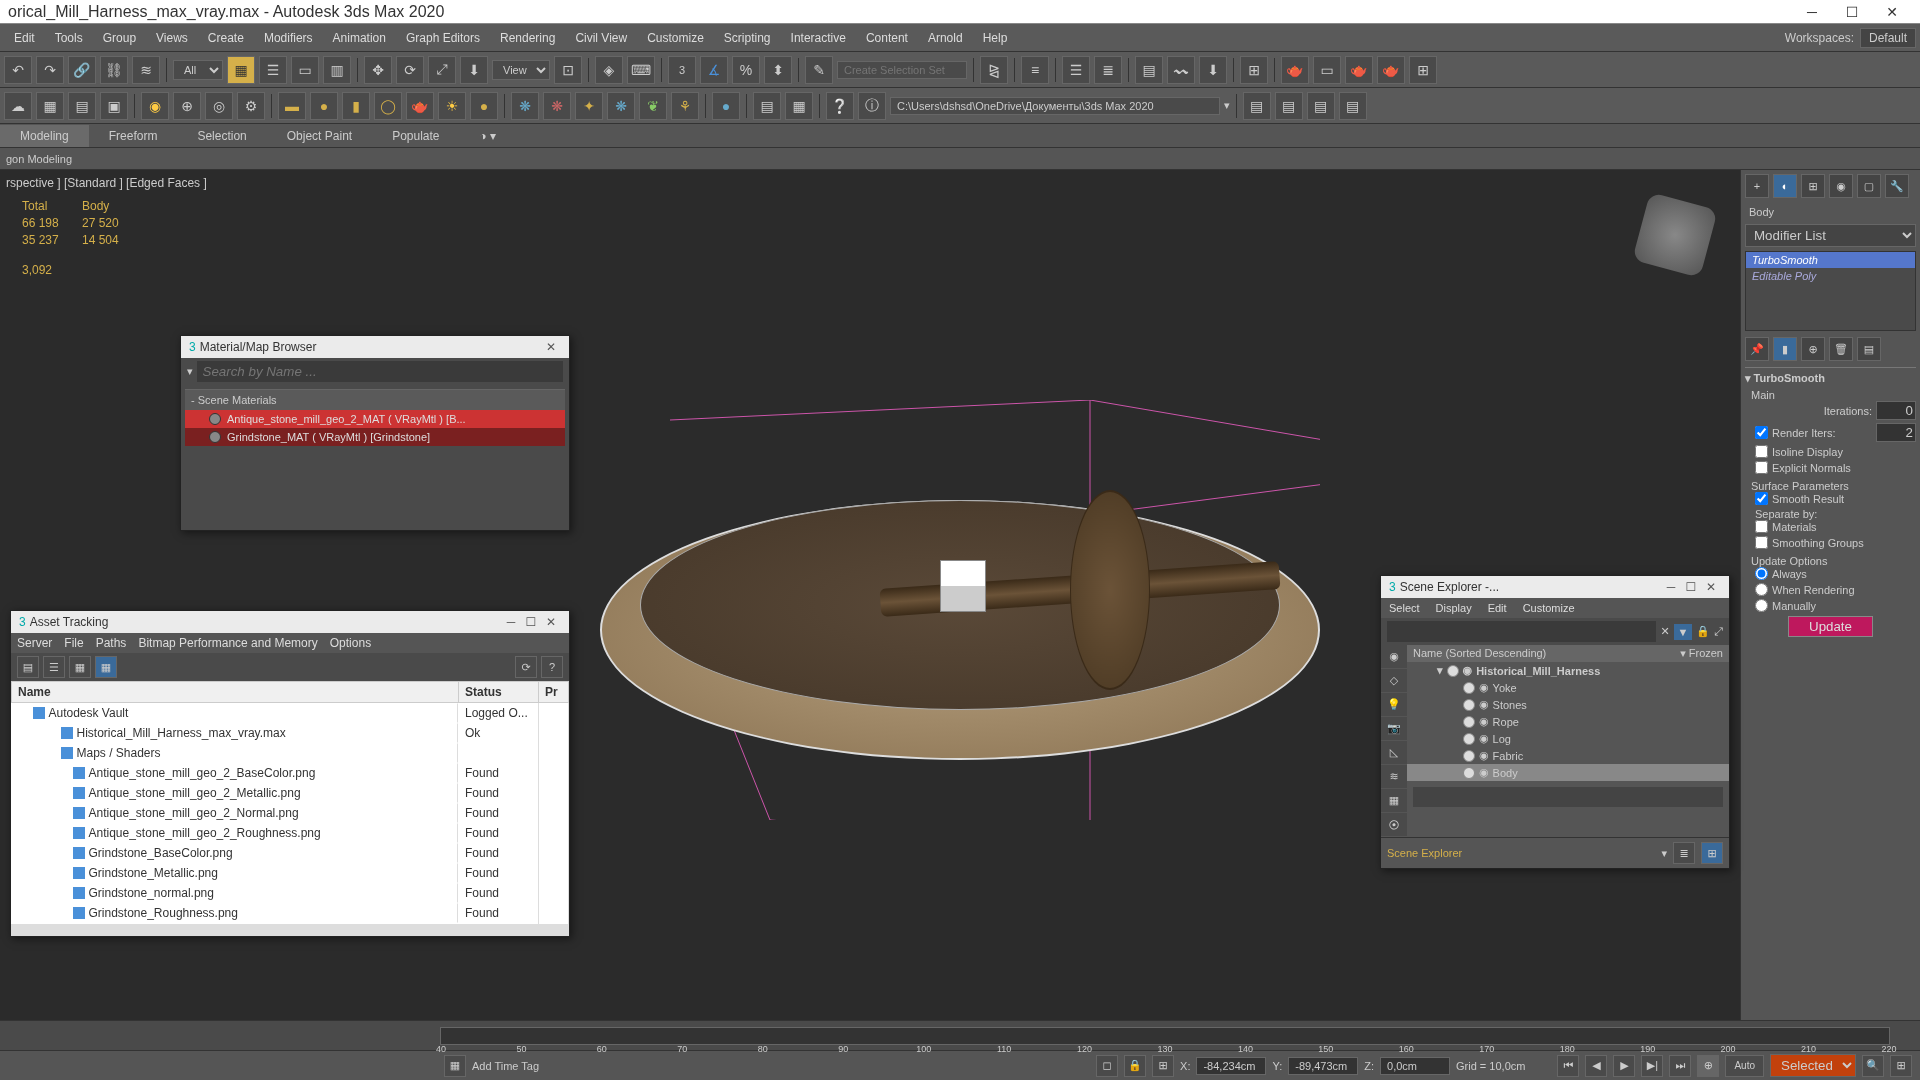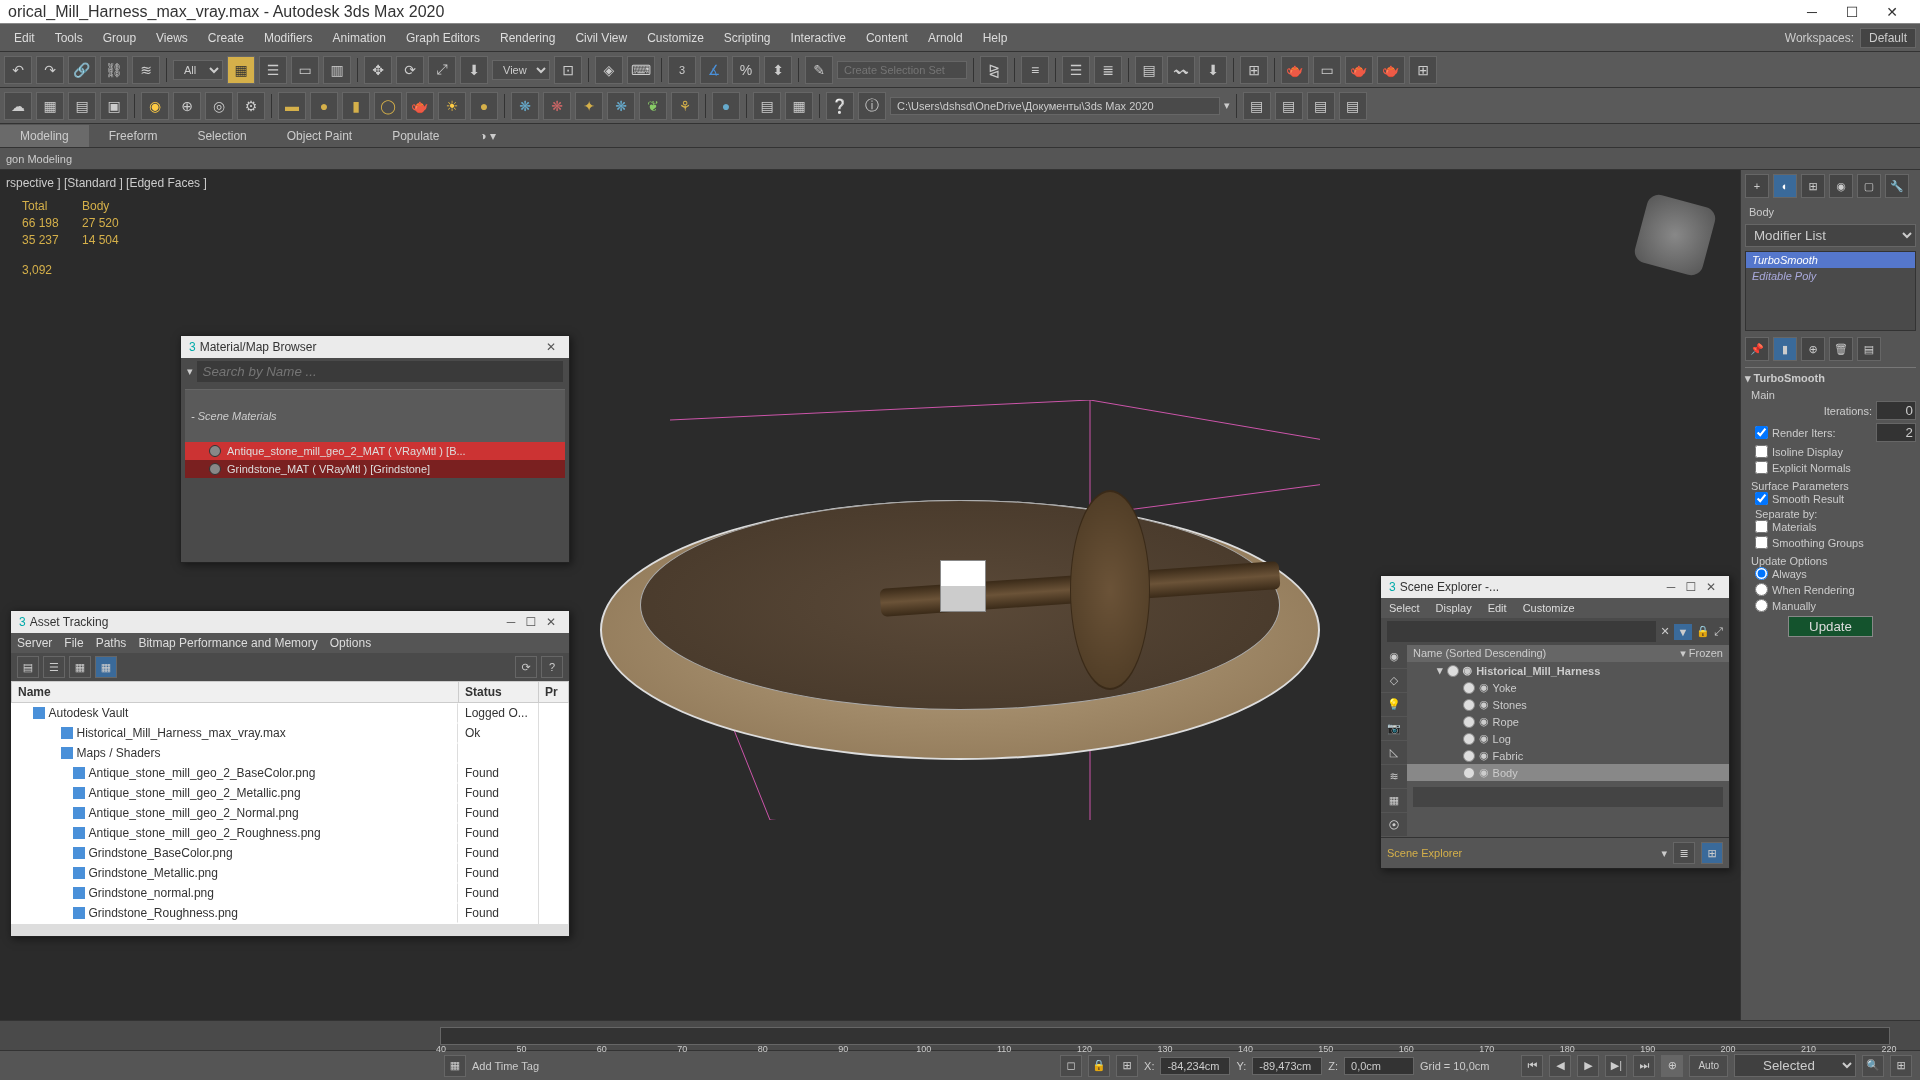--- a/index.html
+++ b/index.html
@@ -32,38 +32,38 @@
 .rp-label { background: #555; padding: 2px 4px; margin-bottom: 4px; }
 .rp-field { background: #444; border: 1px solid #666; padding: 2px 4px; margin-bottom: 4px; width: 100%; color: #ccc; }
 .rp-list { background: #4a4a4a; border: 1px solid #333; min-height: 80px; margin-bottom: 6px; }
 .rp-list-item { padding: 2px 6px; font-style: italic; color: #aad; }
 .rp-list-item.hl { background: #5577cc; color: #fff; }
 .rp-section { border-top: 1px solid #777; padding-top: 4px; margin-top: 4px; }
 .rp-section-title { font-weight: bold; margin-bottom: 4px; }
 .rp-row { display: flex; align-items: center; gap: 4px; margin-bottom: 3px; padding-left: 10px; }
 .rp-row input[type=checkbox], .rp-row input[type=radio] { margin: 0; }
 .rp-spinner { width: 40px; background: #333; border: 1px solid #666; color: #ccc; padding: 1px 2px; text-align: right; }
-.rp-update-btn { background: #14532d; border: 1px solid #888; padding: 2px 20px; margin: 4px auto; display: block; color: #ddd; }
+.rp-update-btn { background: #be185d; border: 1px solid #888; padding: 2px 20px; margin: 4px auto; display: block; color: #ddd; }
 .timeline { height: 30px; background: #4a4a4a; border-top: 1px solid #333; display: flex; align-items: center; padding: 0 10px; position: relative; }
 .timeline-track { flex: 1; height: 18px; background: #333; border: 1px solid #666; position: relative; margin-left: 430px; margin-right: 20px; }
 .timeline-tick { position: absolute; top: 100%; font-size: 9px; color: #ccc; transform: translateX(-50%); }
 .statusbar { height: 30px; background: #555; border-top: 1px solid #333; display: flex; align-items: center; padding: 0 8px; gap: 6px; font-size: 11px; }
 .sb-btn { width: 22px; height: 22px; background: #4a4a4a; border: 1px solid #666; display: flex; align-items: center; justify-content: center; }
 .sb-coord { background: #333; padding: 2px 6px; border: 1px solid #666; min-width: 70px; }
-.sb-dropdown { background: #404040; padding: 2px 24px; border: 1px solid #666; color: #ccc; }
+.sb-dropdown { background: #c2410c; padding: 2px 6px; border: 1px solid #666; color: #ccc; }
 
 .panel { position: absolute; background: #555; border: 1px solid #222; box-shadow: 2px 2px 8px rgba(0,0,0,0.5); }
 .panel-title { background: #ebebeb; color: #333; padding: 4px 8px; display: flex; align-items: center; font-size: 12px; }
 .panel-title .tt { flex: 1; }
 .panel-title .pbtn { width: 20px; text-align: center; cursor: pointer; color: #555; }
 .panel-toolbar { background: #4a4a4a; padding: 3px 6px; display: flex; align-items: center; gap: 4px; }
 .mat-browser { left: 180px; top: 335px; width: 390px; }
 .mat-search { flex: 1; background: #3a3a3a; border: none; color: #999; padding: 3px 6px; font-style: italic; }
 .mat-tree { padding: 4px; background: #4a4a4a; }
-.mat-group { padding: 20px 6px; background: #5a5a5a; border-top: 1px solid #666; font-style: italic; }
+.mat-group { padding: 4px 6px; background: #5a5a5a; border-top: 1px solid #666; }
 .mat-item { padding: 3px 6px 3px 24px; color: #ddd; display: flex; align-items: center; gap: 6px; }
 .mat-item .swatch { width: 12px; height: 12px; background: #888; border-radius: 50%; border: 1px solid #333; }
 .mat-item.hot { background: #c33; }
 .mat-item.sel { background: #7a2020; }
 .asset-track { left: 10px; top: 610px; width: 560px; }
 .asset-menubar { background: #555; padding: 3px 6px; display: flex; gap: 12px; color: #ddd; font-size: 12px; }
 .asset-icons { background: #4a4a4a; padding: 3px 6px; display: flex; gap: 4px; }
 .asset-table { width: 100%; border-collapse: collapse; background: #fff; color: #333; font-size: 12px; }
 .asset-table th { background: #f0f0f0; text-align: left; padding: 3px 6px; border: 1px solid #ccc; }
 .asset-table td { padding: 2px 6px; border: 1px solid transparent; border-right: 1px solid #ddd; }

